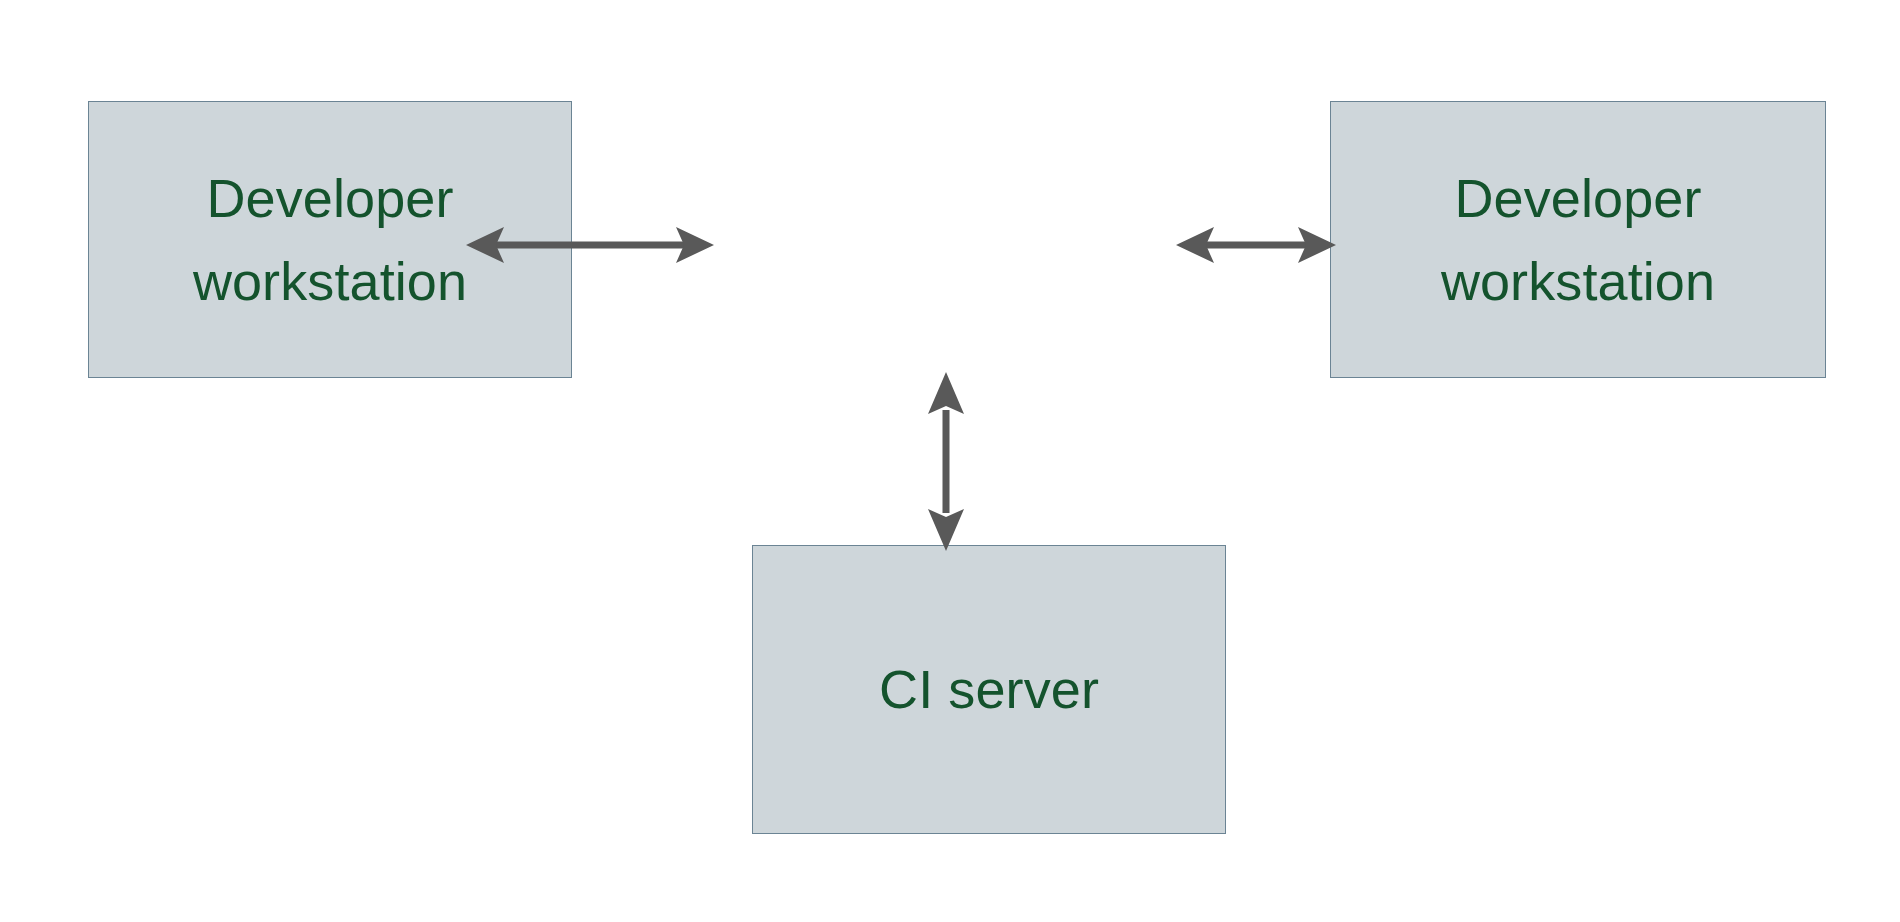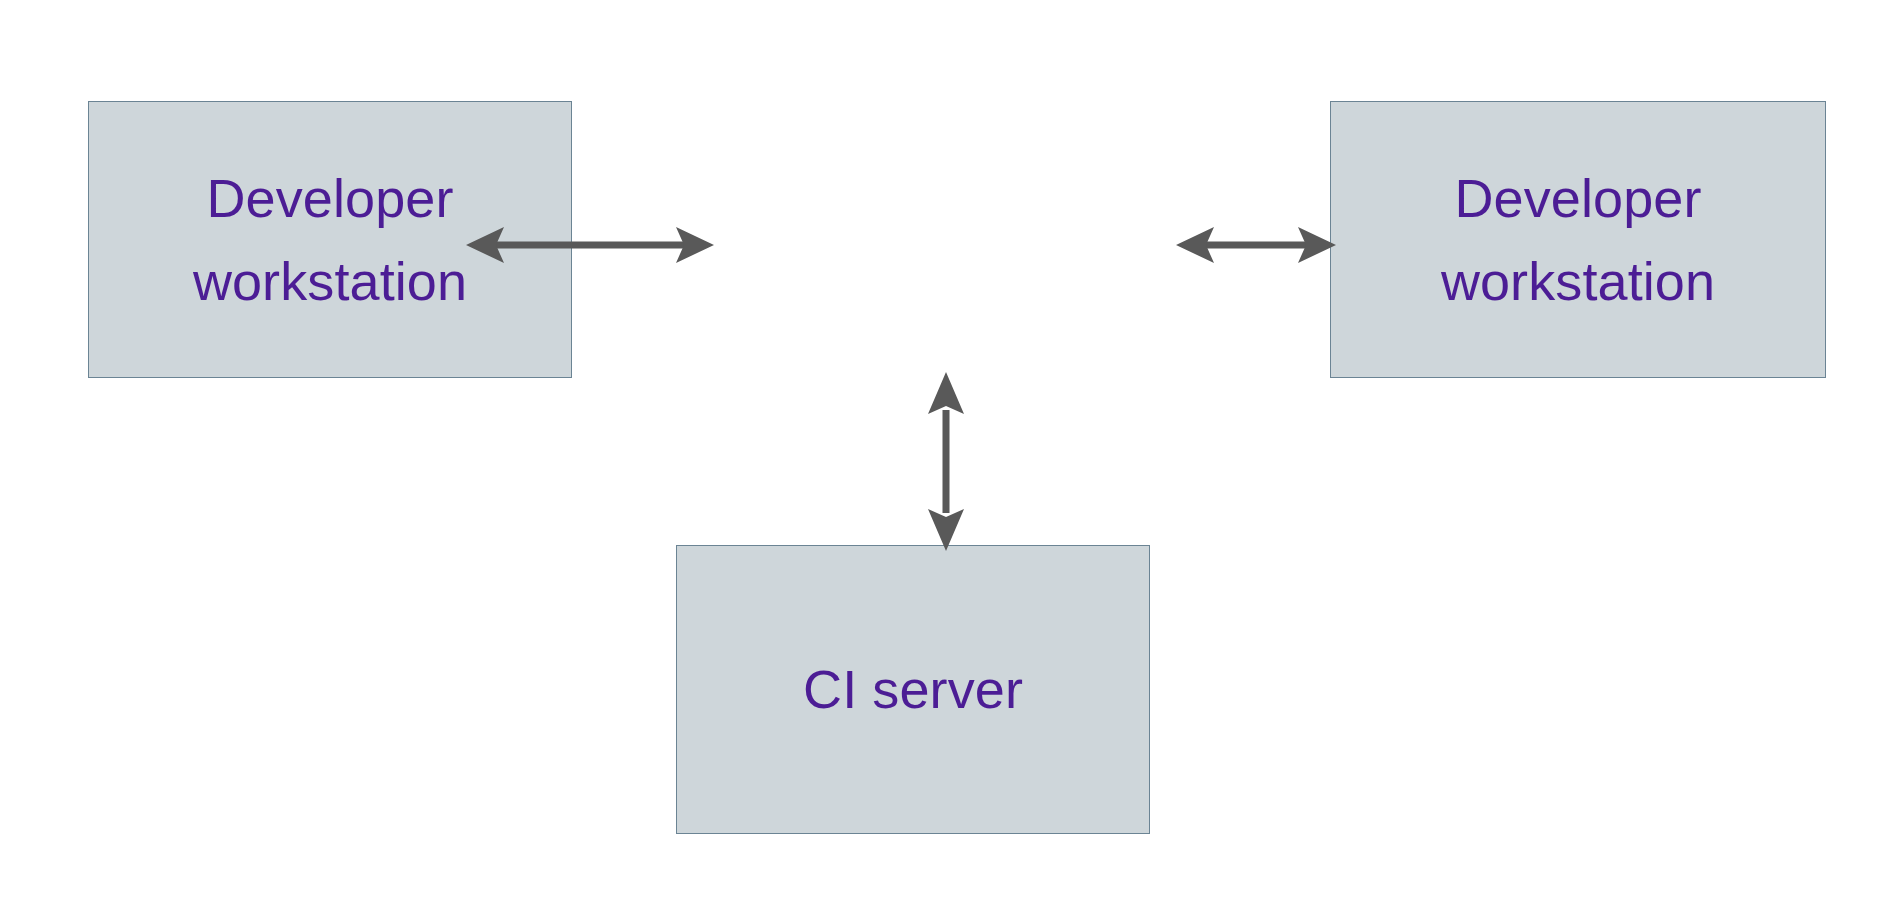--- a/index.html
+++ b/index.html
@@ -22,32 +22,32 @@
     position: absolute;
     box-sizing: border-box;
     background: #ced6da;
     border: 1.6px solid #6b8494;
     display: flex;
     align-items: center;
     justify-content: center;
     text-align: center;
   }
   .node-label {
-    color: #4c1d95;
+    color: #14532d;
     font-size: 54px;
     line-height: 1.52;
     font-weight: 400;
     letter-spacing: 0.1px;
     white-space: pre-line;
     padding: 0 8px;
   }
   #node-dev-left  { left: 88px;   top: 101px; width: 484px; height: 277px; }
   #node-shared    { left: 708px;  top: 101px; width: 474px; height: 277px; }
   #node-dev-right { left: 1330px; top: 101px; width: 496px; height: 277px; }
-  #node-ci        { left: 676px;  top: 545px; width: 474px; height: 289px; }
+  #node-ci        { left: 752px;  top: 545px; width: 474px; height: 289px; }
 
   .connector {
     position: absolute;
     overflow: visible;
   }
   #edge-left-shared  { left: 466px;  top: 215px; width: 248px; height: 60px; }
   #edge-shared-right { left: 1176px; top: 215px; width: 160px; height: 60px; }
   #edge-shared-ci    { left: 916px;  top: 372px; width: 60px;  height: 179px; }
 </style>
 </head>

